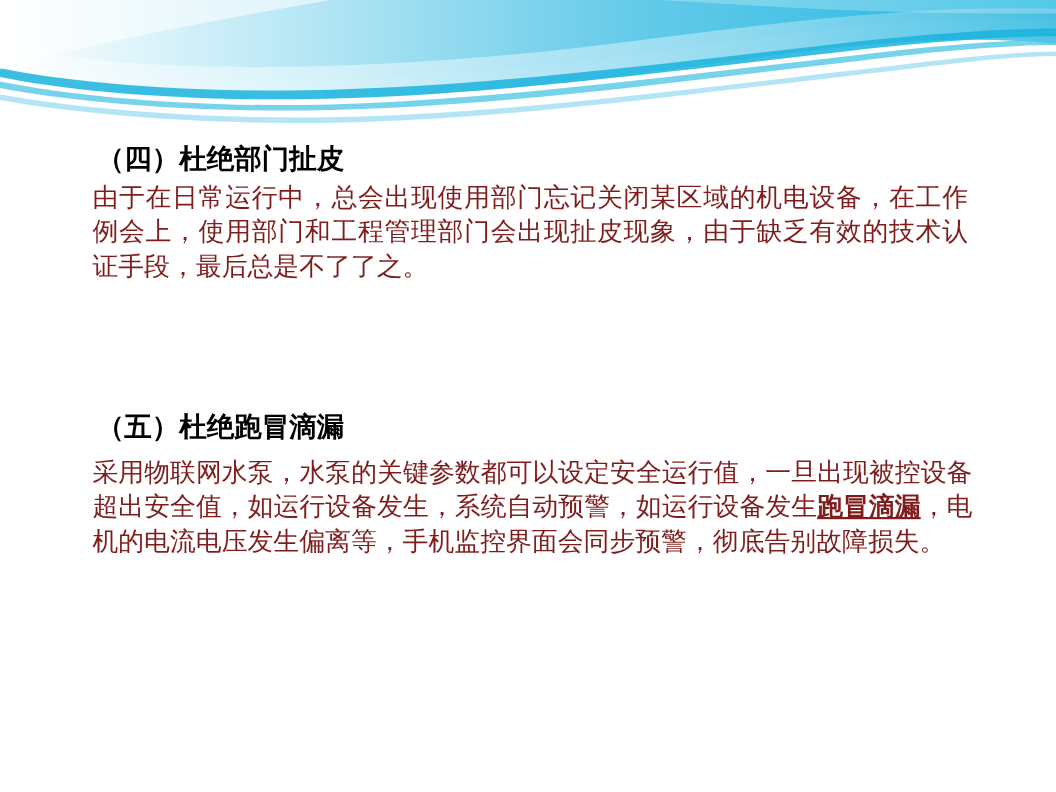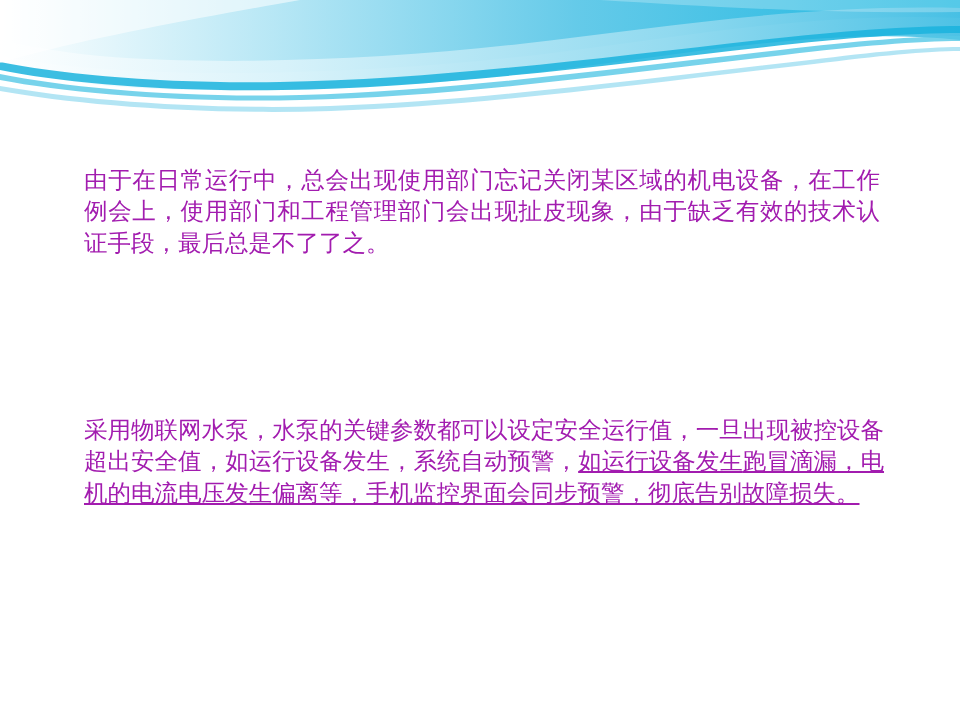--- a/index.html
+++ b/index.html
@@ -47,21 +47,21 @@
     font-size: 25px;
     font-weight: bold;
     color: #000000;
     letter-spacing: 0px;
     margin: 0;
     padding: 0;
   }
   .para {
     font-family: "Liberation Serif", serif;
     font-size: 23.5px;
-    color: #a21caf;
+    color: #7f1d1d;
     line-height: 1.34;
     margin: 0;
     padding: 0;
     text-align: justify;
     text-justify: inter-ideograph;
   }
   .block-heading-1 {
     position: absolute;
     left: 88px;
     top: 16px;
@@ -83,24 +83,23 @@
     left: 88px;
     top: 259px;
   }
   .block-para-3 {
     position: absolute;
     left: 84px;
     top: 303px;
     width: 800px;
   }
   .underline-seg {
-    text-decoration: underline;
   }
   .bold-seg {
-    font-weight: normal;
+    font-weight: bold;
     text-decoration: underline;
   }
 </style>
 </head>
 <body>
 
 <div class="slide">
 
   <div class="banner">
     <svg width="960" height="115" viewBox="0 0 960 115" xmlns="http://www.w3.org/2000/svg">
@@ -130,23 +129,25 @@
       <path d="M0,62 C60,74 160,84 280,82 C430,80 600,58 760,40 C840,31 910,26 960,26 L960,33 C910,33 845,38 766,47 C606,65 436,88 282,90 C160,92 58,82 0,70 Z" fill="#1ab3dd" opacity="0.85"></path>
       <path d="M0,74 C70,88 180,98 300,95 C450,91 620,68 780,50 C856,41 916,36 960,36 L960,41 C918,41 858,46 784,55 C624,73 454,97 301,100 C180,103 68,93 0,80 Z" fill="#55c8e6" opacity="0.8"></path>
       <path d="M0,86 C80,100 200,110 330,106 C480,101 650,78 810,60 C874,52 924,47 960,47 L960,51 C926,51 878,56 814,64 C654,82 484,106 331,111 C200,115 78,105 0,91 Z" fill="#9adcf0" opacity="0.75"></path>
       <path d="M0,0 L300,0 C220,14 110,34 40,52 C24,56 10,60 0,63 Z" fill="#ffffff" opacity="0.55"></path>
       <path d="M600,0 C700,6 820,14 960,12 L960,0 Z" fill="#ffffff" opacity="0.25"></path>
     </svg>
   </div>
 
   <div class="content">
 
+    <div class="heading block-heading-1">（四）杜绝部门扯皮</div>
 
     <div class="para block-para-1">由于在日常运行中，总会出现使用部门忘记关闭某区域的机电设备，在工作例会上，使用部门和工程管理部门会出现扯皮现象，由于缺乏有效的技术认证手段，最后总是不了了之。</div>
 
 
+    <div class="heading block-heading-2">（五）杜绝跑冒滴漏</div>
 
     <div class="para block-para-3">
       <span>采用物联网水泵，水泵的关键参数都可以设定安全运行值，一旦出现被控设备超出安全值，如运行设备发生，系统自动预警，</span><span class="underline-seg">如运行设备发生</span><span class="bold-seg">跑冒滴漏</span><span class="underline-seg">，电机的电流电压发生偏离等，手机监控界面会同步预警，彻底告别故障损失。</span>
     </div>
 
   </div>
 </div>
 
 </body></html>

